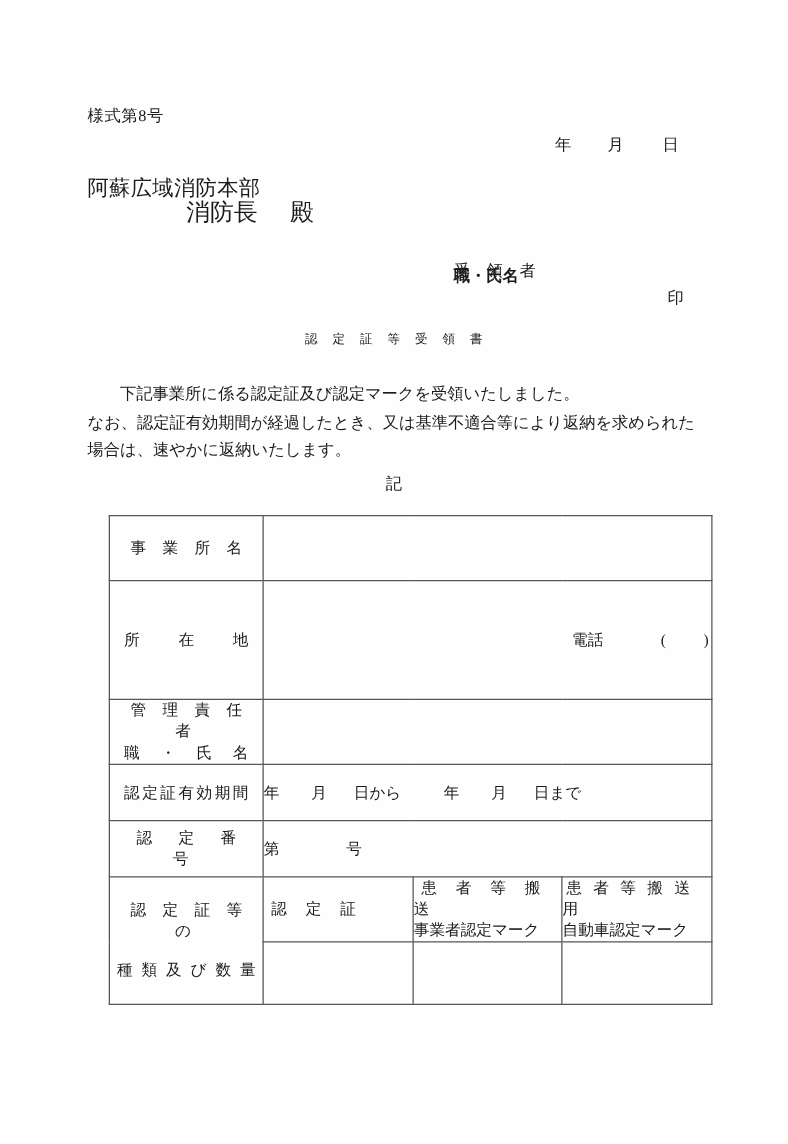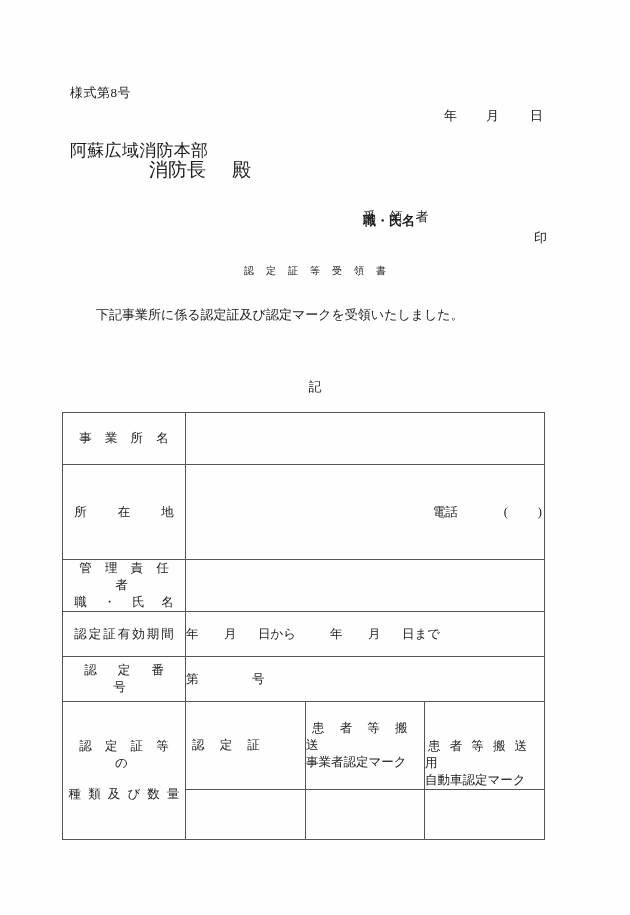--- a/index.html
+++ b/index.html
@@ -87,21 +87,21 @@
 
   .ki-mark {
     left: 0; top: 378px;
     width: 630px;
     text-align: center;
     font-size: 13px;
   }
 
   
   .tbl {
-    left: 62px; top: 412px;
+    left: 87px; top: 412px;
     width: 482px;
     border-collapse: collapse;
     table-layout: fixed;
     padding-left: 48px;
   }
   .tbl td {
     border: 1px solid #555;
     font-size: 12.5px;
     padding: 0;
     vertical-align: middle;
@@ -135,21 +135,21 @@
 
   .cell-number { padding-left: 32px; }
   .cell-number .g1 { display: inline-block; width: 66px; }
 
   .subhead {
     text-align: left;
     line-height: 17px;
     padding: 4px 0;
   }
   .subhead .wide { letter-spacing: 6px; text-indent: 6px; display: inline-block; }
-  .subhead .w2 { letter-spacing: 3px; text-indent: 3px; display: inline-block; margin-top: 36px; }
+  .subhead .w2 { letter-spacing: 3px; text-indent: 3px; display: inline-block; }
 
   .r1 { height: 52px; }
   .r2 { height: 95px; }
   .r3 { height: 44px; }
   .r4 { height: 45px; }
   .r5 { height: 45px; }
   .r6head { height: 47px; }
   .r6body { height: 50px; }
 </style>
 </head>
@@ -168,20 +168,21 @@
     <span>消防長</span><span class="hon">殿</span>
   </div>
 
   <div class="abs recv-label">受 領 者</div>
   <div class="abs recv-name">職・氏名</div>
   <div class="abs recv-seal">印</div>
 
   <div class="abs doc-title">認定証等受領書</div>
 
   <div class="abs body-p1">下記事業所に係る認定証及び認定マークを受領いたしました。</div>
+  <div class="abs body-p2">なお、認定証有効期間が経過したとき、又は基準不適合等により返納を求められた場合は、速やかに返納いたします。</div>
 
   <div class="abs ki-mark">記</div>
 
   <table class="abs tbl">
     <colgroup>
       <col style="width:123px">
       <col style="width:120px">
       <col style="width:119px">
       <col style="width:120px">
     </colgroup>

